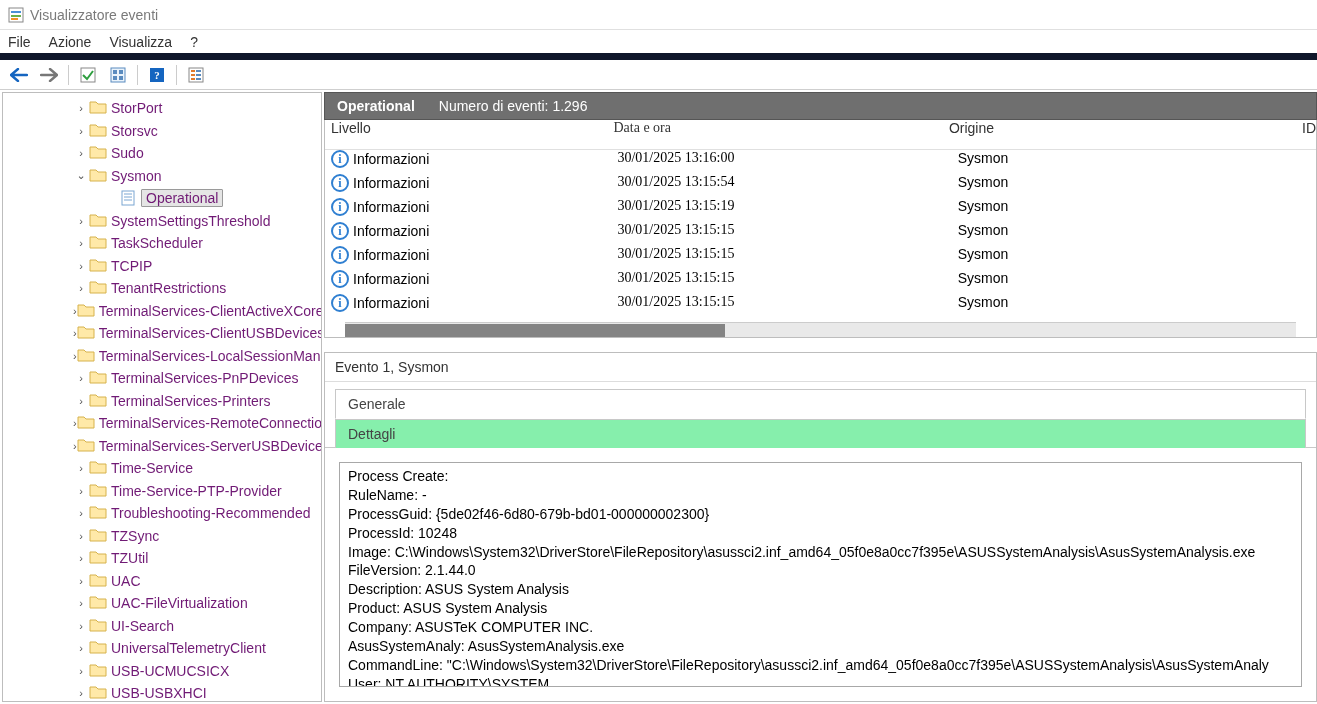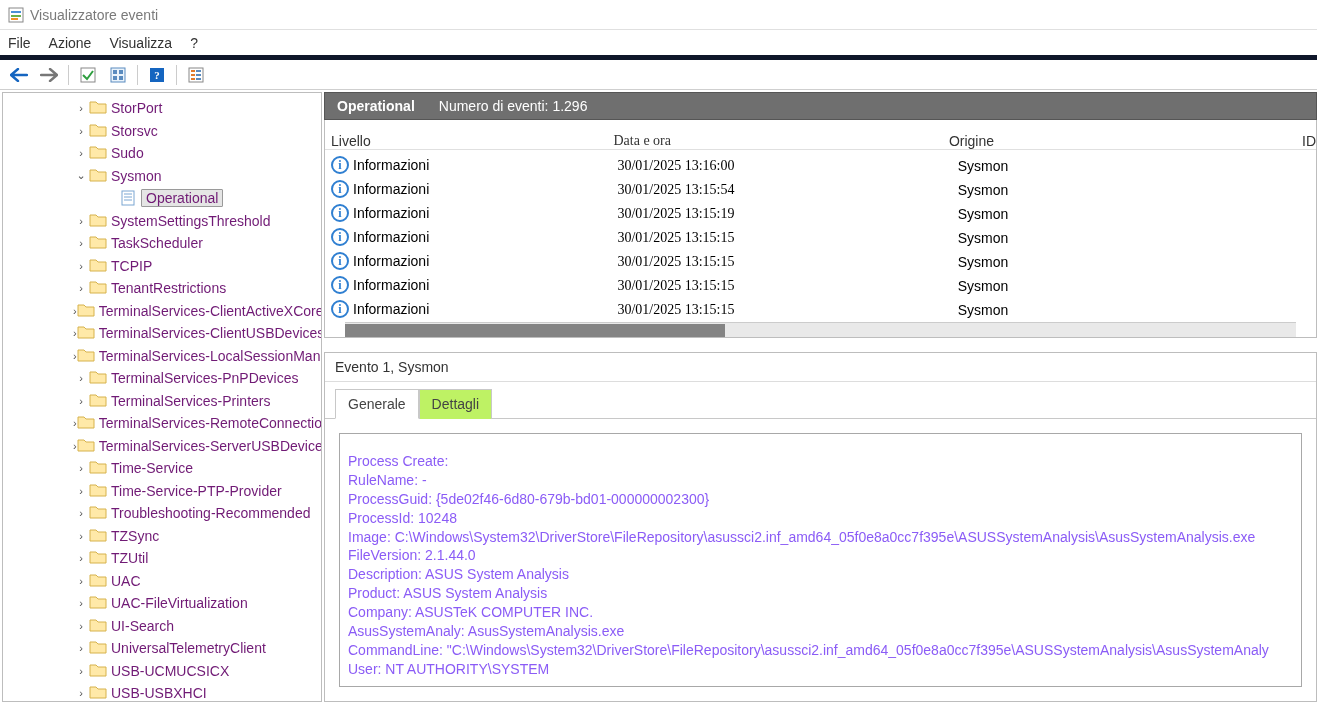--- a/index.html
+++ b/index.html
@@ -24,21 +24,21 @@
 .title-bar .app-icon {
   width: 16px; height: 16px; margin-right: 6px;
   display: inline-flex; align-items: center; justify-content: center;
 }
 .menu-bar {
   height: 30px;
   display: flex;
   align-items: center;
   padding: 0 8px;
   gap: 18px;
-  border-bottom: 5px solid #0f172a;
+  border-bottom: 7px solid #0f172a;
   color: #333;
 }
 .menu-bar span { cursor: default; }
 .toolbar {
   height: 30px;
   display: flex;
   align-items: center;
   padding: 0 6px;
   gap: 4px;
   border-bottom: 1px solid #cfcfcf;
@@ -107,21 +107,21 @@
 }
 .log-header .log-name { font-weight: bold; }
 .event-table {
   border: 1px solid #bdbdbd;
   border-top: none;
   background: #fff;
   overflow: hidden;
 }
 .event-table .head-row, .event-table .data-row {
   display: flex;
-  align-items: flex-end;
+  align-items: flex-start;
   height: 24px;
   padding-left: 6px;
   gap: 44px;
 }
 .event-table .head-row {
   height: 30px;
   border-bottom: 1px solid #e0e0e0;
   color: #333;
 }
 .event-table .col-level { width: 270px; display: flex; align-items: center; gap: 4px; }
@@ -158,45 +158,46 @@
 .detail-title {
   padding: 6px 10px;
   color: #333;
   border-bottom: 1px solid #ddd;
 }
 .detail-tabs {
   display: flex;
   padding: 6px 10px 0 10px;
   gap: 0;
   border-bottom: 1px solid #c8c8c8;
+  flex-direction: column;
 }
 .detail-tabs .tab {
   padding: 6px 12px;
   border: 1px solid #c8c8c8;
   border-bottom: none;
-  background: #bef264;
+  background: #86efac;
   color: #444;
   position: relative;
   top: 1px;
   font-size: 14px;
 }
 .detail-tabs .tab.active {
   background: #fff;
   border-bottom: 1px solid #fff;
 }
 .detail-body {
   margin: 14px;
   border: 1px solid #a8a8a8;
-  padding: 18px 8px;
+  padding: 4px 8px;
   font-size: 14px;
   line-height: 1.35;
   white-space: nowrap;
   overflow: hidden;
   flex: 1;
-  color: #8b5cf6;
+  color: #000000;
 }
 svg.folder-svg { width: 18px; height: 14px; }
 </style>
 </head>
 <body>
 
 <div class="title-bar">
   <span class="app-icon">
     <svg width="16" height="16" viewBox="0 0 16 16">
       <rect x="1" y="1" width="14" height="14" fill="#fff" stroke="#888"></rect>

